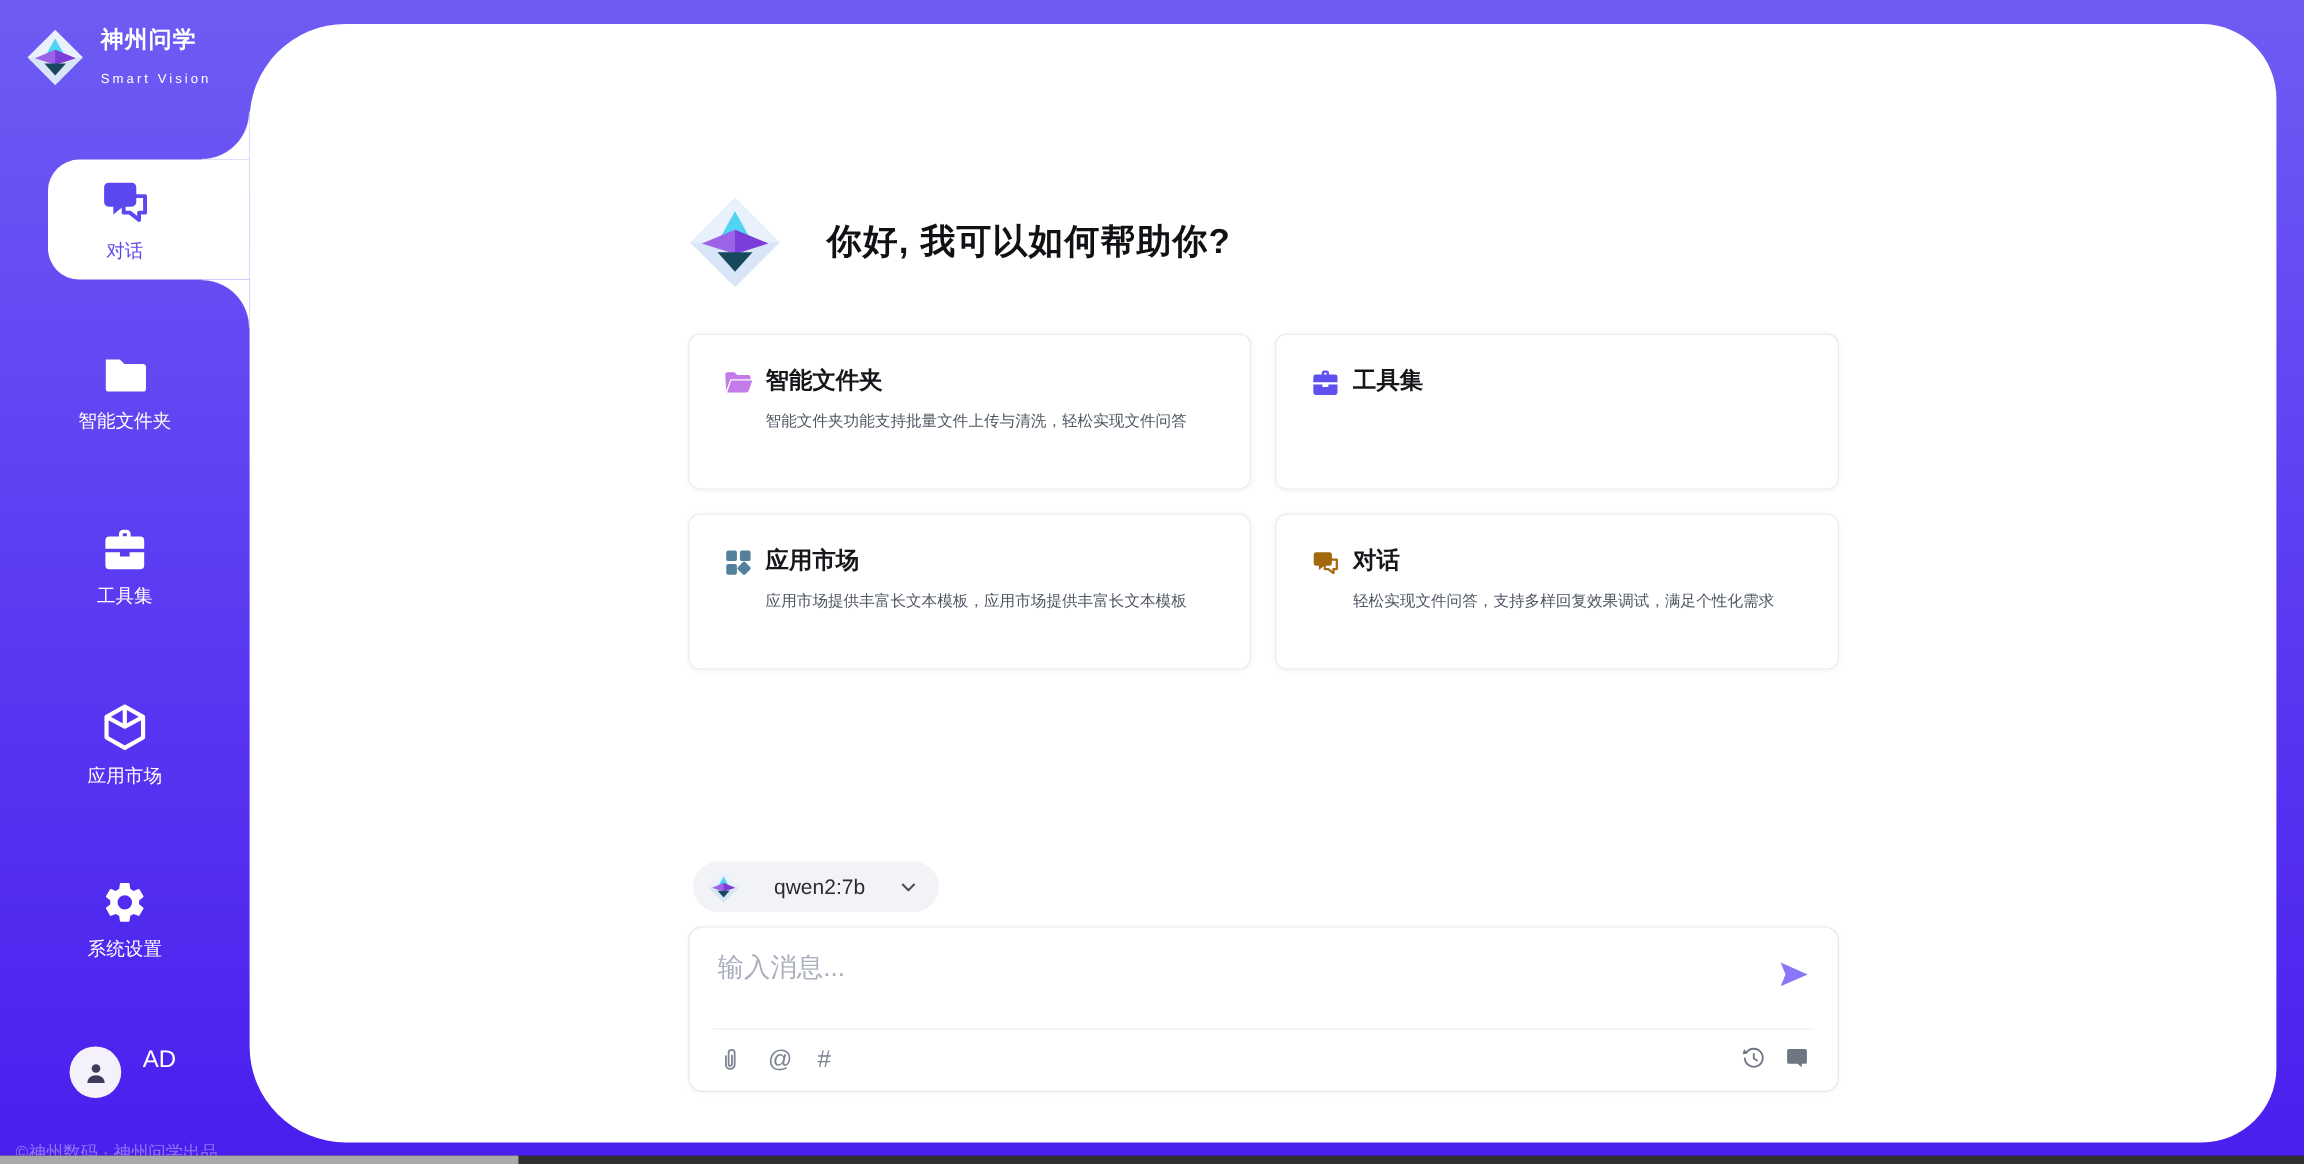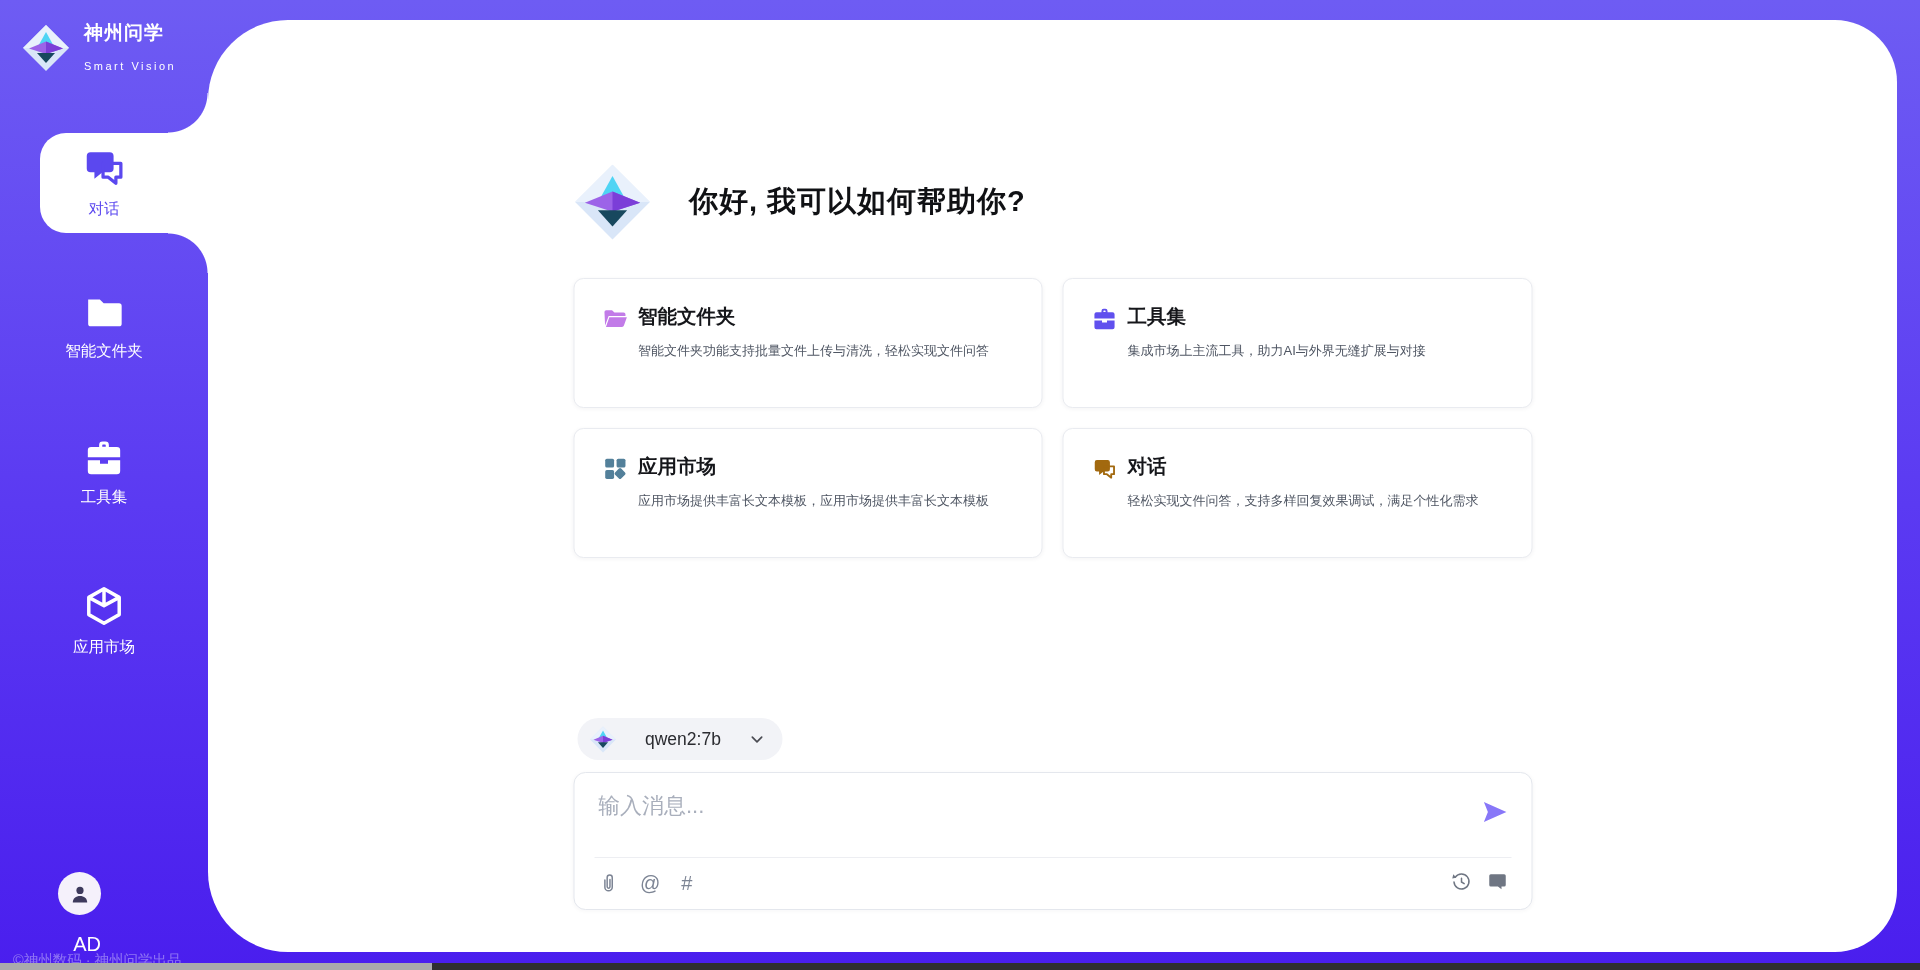--- a/index.html
+++ b/index.html
@@ -23,21 +23,21 @@
             background:radial-gradient(circle 40px at 0% 0%, rgba(0,0,0,0) 39px, #fff 40px); }
   .tab-bg::after  { content:""; position:absolute; right:0; bottom:-40px; width:40px; height:40px;
             background:radial-gradient(circle 40px at 0% 100%, rgba(0,0,0,0) 39px, #fff 40px); }
 
   .nav-item { position:absolute; left:0; width:208px; display:flex; flex-direction:column;
               align-items:center; justify-content:center; gap:9px; color:#fff; cursor:pointer; }
   .nav-item .nav-label { font-size:15.5px; }
   .nav-item.active { color:#5B48EF; }
   .nav-item svg { display:block; }
 
-  .user { position:absolute; left:58px; top:872px; display:flex; align-items:flex-end; gap:18px; cursor:pointer;flex-direction:column; }
+  .user { position:absolute; left:58px; top:872px; display:flex; align-items:flex-start; gap:18px; cursor:pointer; }
   .avatar { width:43px; height:43px; border-radius:50%; background:#F5F1FB;
             display:flex; align-items:center; justify-content:center; }
   .user-name { color:#fff; font-size:20px; }
   .copyright { position:absolute; left:13px; top:936px; font-size:14.5px; color:rgba(255,255,255,.38);
                white-space:nowrap;margin-top:15px; }
 
   
   .main-panel { position:absolute; left:208px; top:20px; right:23px; bottom:18px;
                 background:#fff; border-radius:80px 62px 62px 80px; z-index:2; }
   .content { position:absolute; left:50%; transform:translateX(-50%); width:959px; height:100%; }
@@ -177,20 +177,26 @@
     <span class="nav-label">工具集</span>
   </div>
 
   <div class="nav-item" style="top:584px;height:74px;">
     <svg width="48" height="48" viewBox="0 0 24 24">
         <use href="#def-cube"></use>
       </svg>
     <span class="nav-label">应用市场</span>
   </div>
 
+  <div class="nav-item" style="top:732px;height:70px;">
+    <svg width="44" height="44" viewBox="0 0 24 24">
+        <use href="#def-gear"></use>
+      </svg>
+    <span class="nav-label">系统设置</span>
+  </div>
 
   <div class="user">
     <span class="avatar">
       <svg width="24" height="24" viewBox="0 0 24 24" style="color:#3E3A5C">
           <use href="#def-person"></use>
         </svg>
     </span>
     <span class="user-name">AD</span>
   </div>
 
@@ -215,21 +221,20 @@
           </svg>
         <div class="card-title">智能文件夹</div>
         <div class="card-desc">智能文件夹功能支持批量文件上传与清洗，轻松实现文件问答</div>
       </div>
 
       <div class="card">
         <svg class="card-icon" viewBox="0 0 24 23" style="color: rgb(96, 80, 238);">
             <use href="#def-briefcase"></use>
           </svg>
         <div class="card-title">工具集</div>
-        <div class="card-desc">集成市场上主流工具，助力AI与外界无缝扩展与对接</div>
       </div>
 
       <div class="card">
         <svg class="card-icon" viewBox="0 0 24 24" style="color: rgb(83, 128, 154);">
             <use href="#def-grid"></use>
           </svg>
         <div class="card-title">应用市场</div>
         <div class="card-desc">应用市场提供丰富长文本模板，应用市场提供丰富长文本模板</div>
       </div>
 

